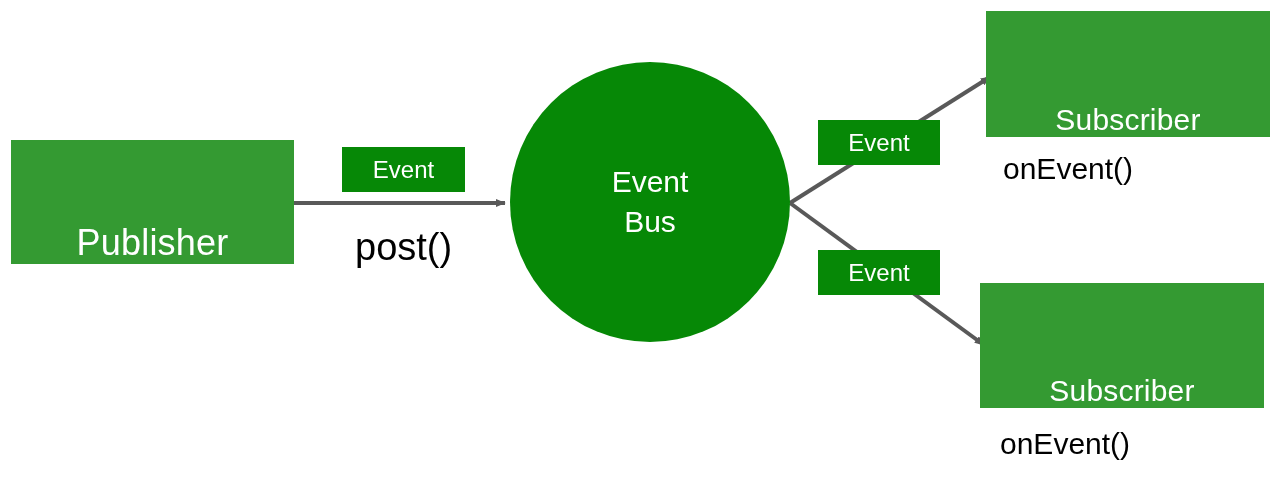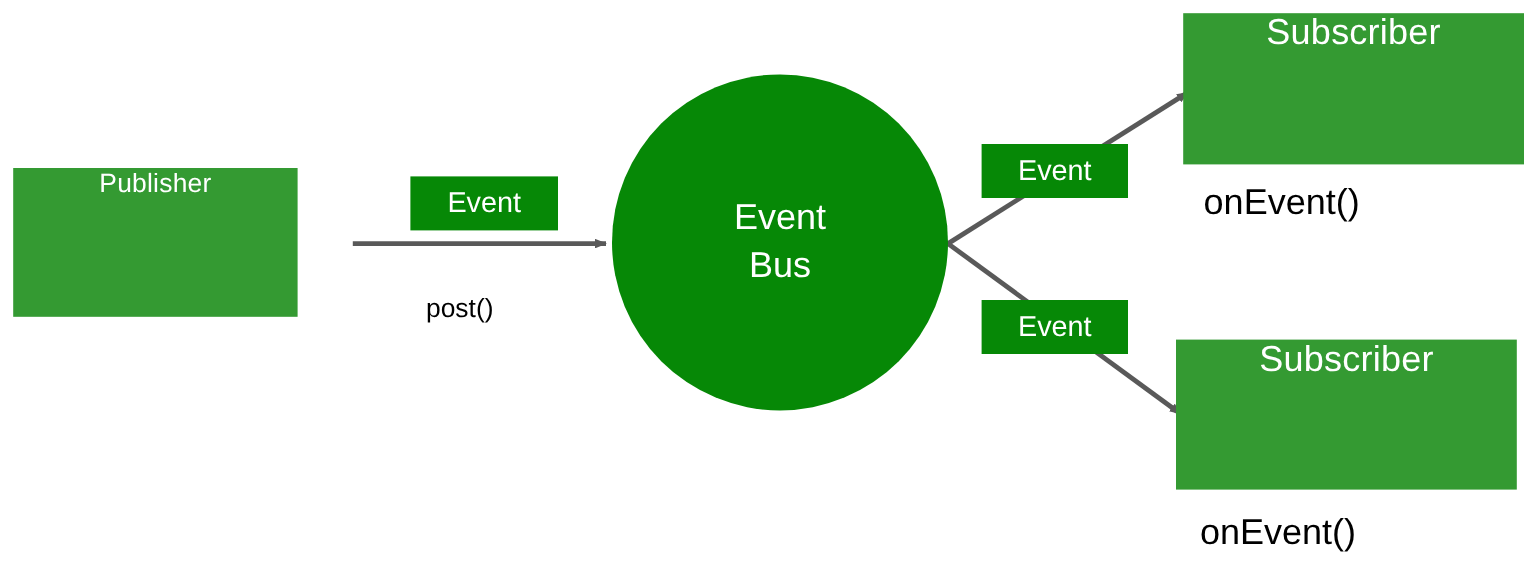--- a/index.html
+++ b/index.html
@@ -22,21 +22,21 @@
     position: absolute;
     left: 0;
     top: 0;
     width: 1280px;
     height: 479px;
     pointer-events: none;
   }
   .node-box {
     position: absolute;
     display: flex;
-    align-items: flex-start;
+    align-items: flex-end;
     justify-content: center;
     color: #ffffff;
     font-weight: 400;
     letter-spacing: 0.2px;
   }
   .node-circle {
     position: absolute;
     border-radius: 50%;
     display: flex;
     flex-direction: column;
@@ -52,30 +52,30 @@
     justify-content: center;
     color: #ffffff;
   }
   .edge-label {
     position: absolute;
     color: #000000;
     white-space: nowrap;
   }
 
   
-  #publisher-box   { left: 11px;  top: 140px; width: 237px; height: 124px; font-size: 22px; }
+  #publisher-box   { left: 11px;  top: 140px; width: 283px; height: 124px; font-size: 36px; }
   #eventbus-circle { left: 510px; top: 62px;  width: 280px; height: 280px; font-size: 30px; }
   #subscriber-1-box{ left: 986px; top: 11px;  width: 284px; height: 126px; font-size: 30px; }
   #subscriber-2-box{ left: 980px; top: 283px; width: 284px; height: 125px; font-size: 30px; }
 
   #badge-post      { left: 342px; top: 147px; width: 123px; height: 45px; font-size: 24px; }
   #badge-sub-1     { left: 818px; top: 120px; width: 122px; height: 45px; font-size: 24px; }
   #badge-sub-2     { left: 818px; top: 250px; width: 122px; height: 45px; font-size: 24px; }
 
-  #label-post      { left: 355px; top: 226px; font-size: 22px; margin-top: 18px; }
+  #label-post      { left: 355px; top: 226px; font-size: 38px; }
   #label-onevent-1 { left: 1003px;top: 152px; font-size: 30px; }
   #label-onevent-2 { left: 1000px;top: 427px; font-size: 30px; }
 </style>
 </head>
 <body>
 
 <div id="canvas">
 
   <svg id="edges" viewBox="0 0 1280 479" width="1280" height="479" xmlns="http://www.w3.org/2000/svg">
     <defs>

